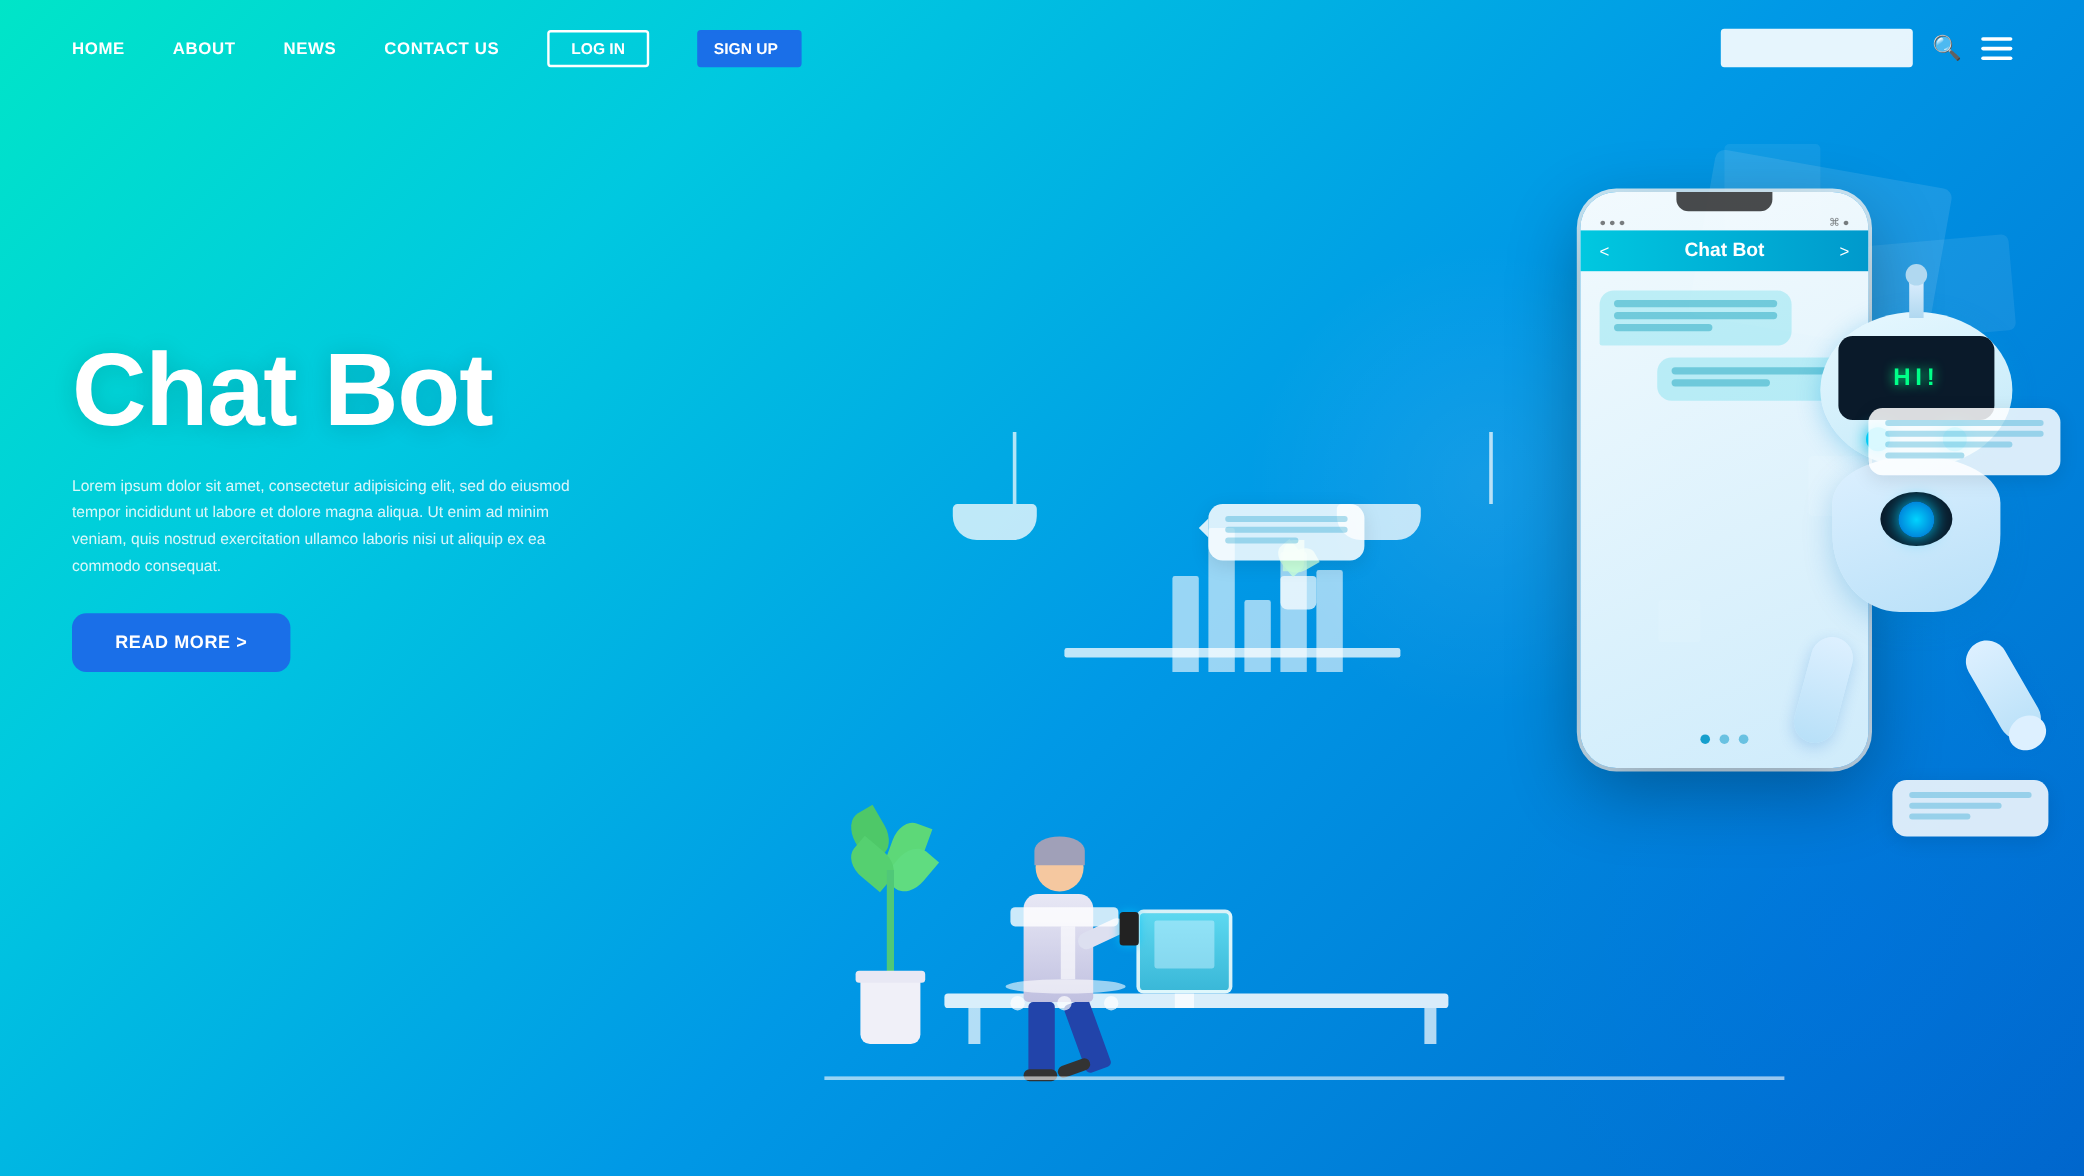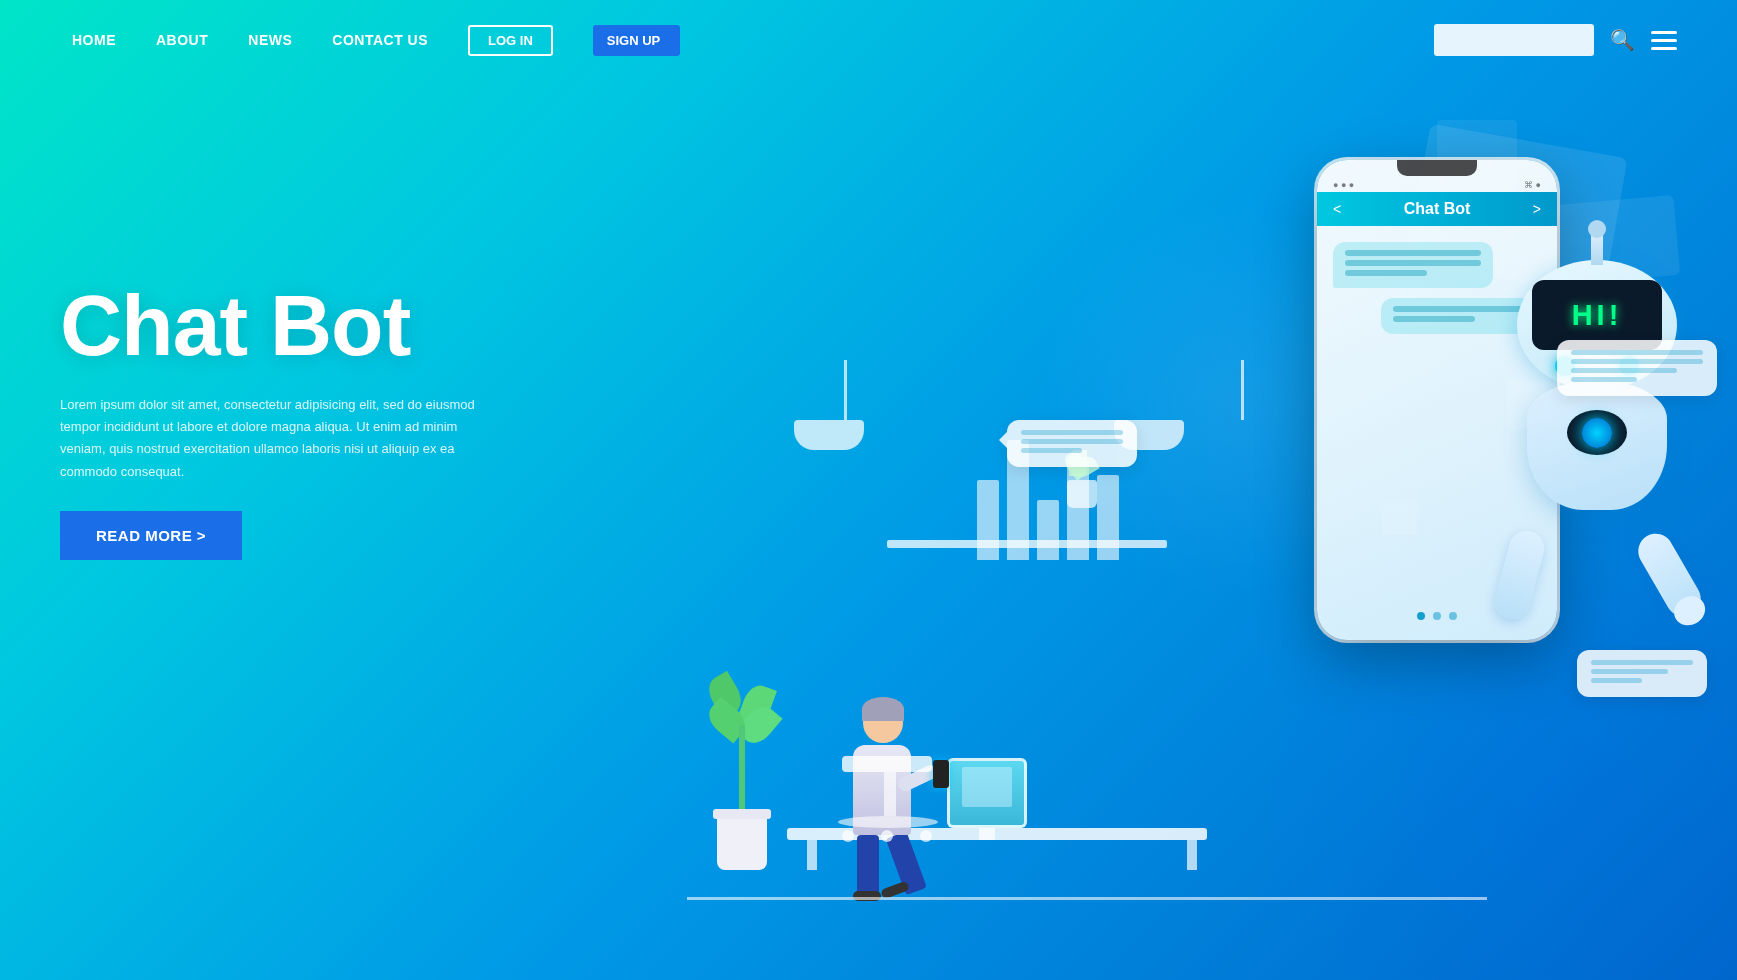--- a/index.html
+++ b/index.html
@@ -14,21 +14,20 @@
 
     
     nav {
       position: absolute;
       top: 0; left: 0; right: 0;
       height: 80px;
       display: flex;
       align-items: center;
       padding: 0 60px;
       z-index: 10;
-      margin-left: 12px;
     }
     .nav-links {
       display: flex;
       gap: 40px;
       align-items: center;
     }
     .nav-link {
       color: #fff;
       font-size: 14px;
       font-weight: 600;
@@ -117,21 +116,21 @@
       margin-bottom: 28px;
     }
     .read-more-btn {
       background: #1a6fe8;
       color: #fff;
       border: none;
       padding: 16px 36px;
       font-size: 15px;
       font-weight: 700;
       cursor: pointer;
-      border-radius: 0;
+      border-radius: 12px;
       text-transform: uppercase;
       letter-spacing: 0.5px;
     }
 
     
     .hero-illustration {
       position: absolute;
       right: 0;
       top: 60px;
       width: 1100px;
@@ -407,21 +406,21 @@
       height: 70px;
       background: #0a1a2a;
       border-radius: 12px;
       display: flex;
       align-items: center;
       justify-content: center;
       overflow: hidden;
     }
     .robot-hi-text {
       color: #00ff88;
-      font-size: 29px;
+      font-size: 20px;
       font-weight: 900;
       letter-spacing: 4px;
       text-shadow: 0 0 10px #00ff88;
     }
     .robot-eye-left, .robot-eye-right {
       width: 20px;
       height: 20px;
       background: #00d4ff;
       border-radius: 50%;
       position: absolute;

